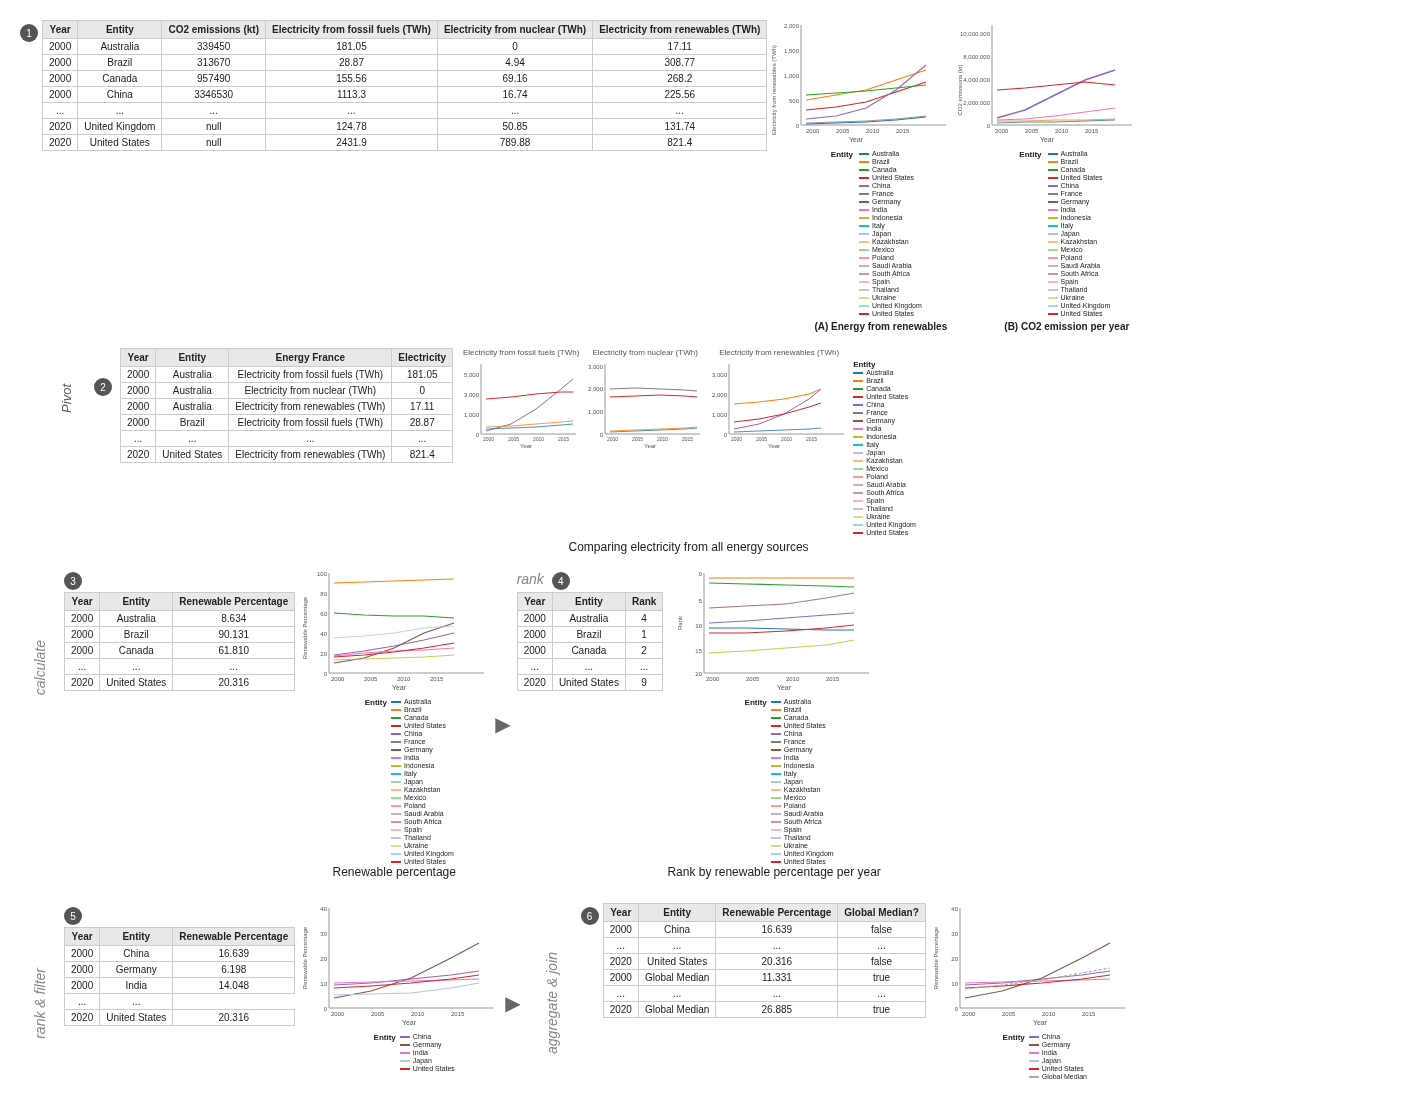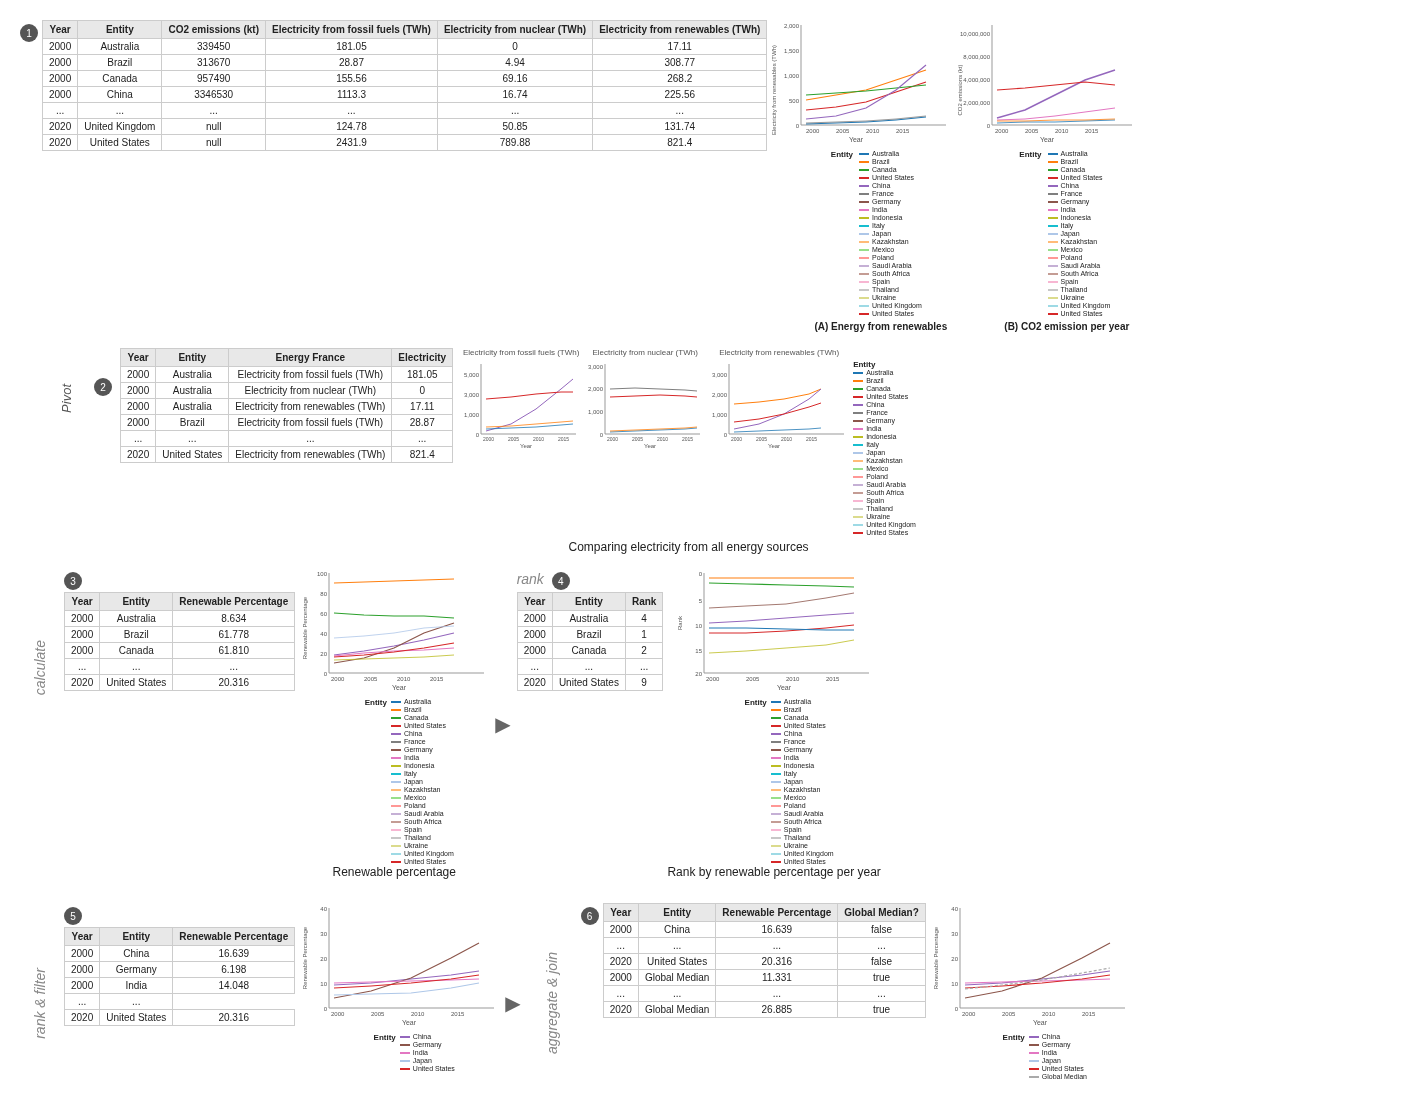--- a/index.html
+++ b/index.html
@@ -716,21 +716,21 @@
         </thead>
         <tbody id="table3-body">
             <tr>
               <td>2000</td>
               <td>Australia</td>
               <td>8.634</td>
             </tr>
             <tr>
               <td>2000</td>
               <td>Brazil</td>
-              <td>61.778</td>
+              <td>90.131</td>
             </tr>
             <tr>
               <td>2000</td>
               <td>Canada</td>
               <td>61.810</td>
             </tr>
             <tr>
               <td>...</td>
               <td>...</td>
               <td>...</td>

